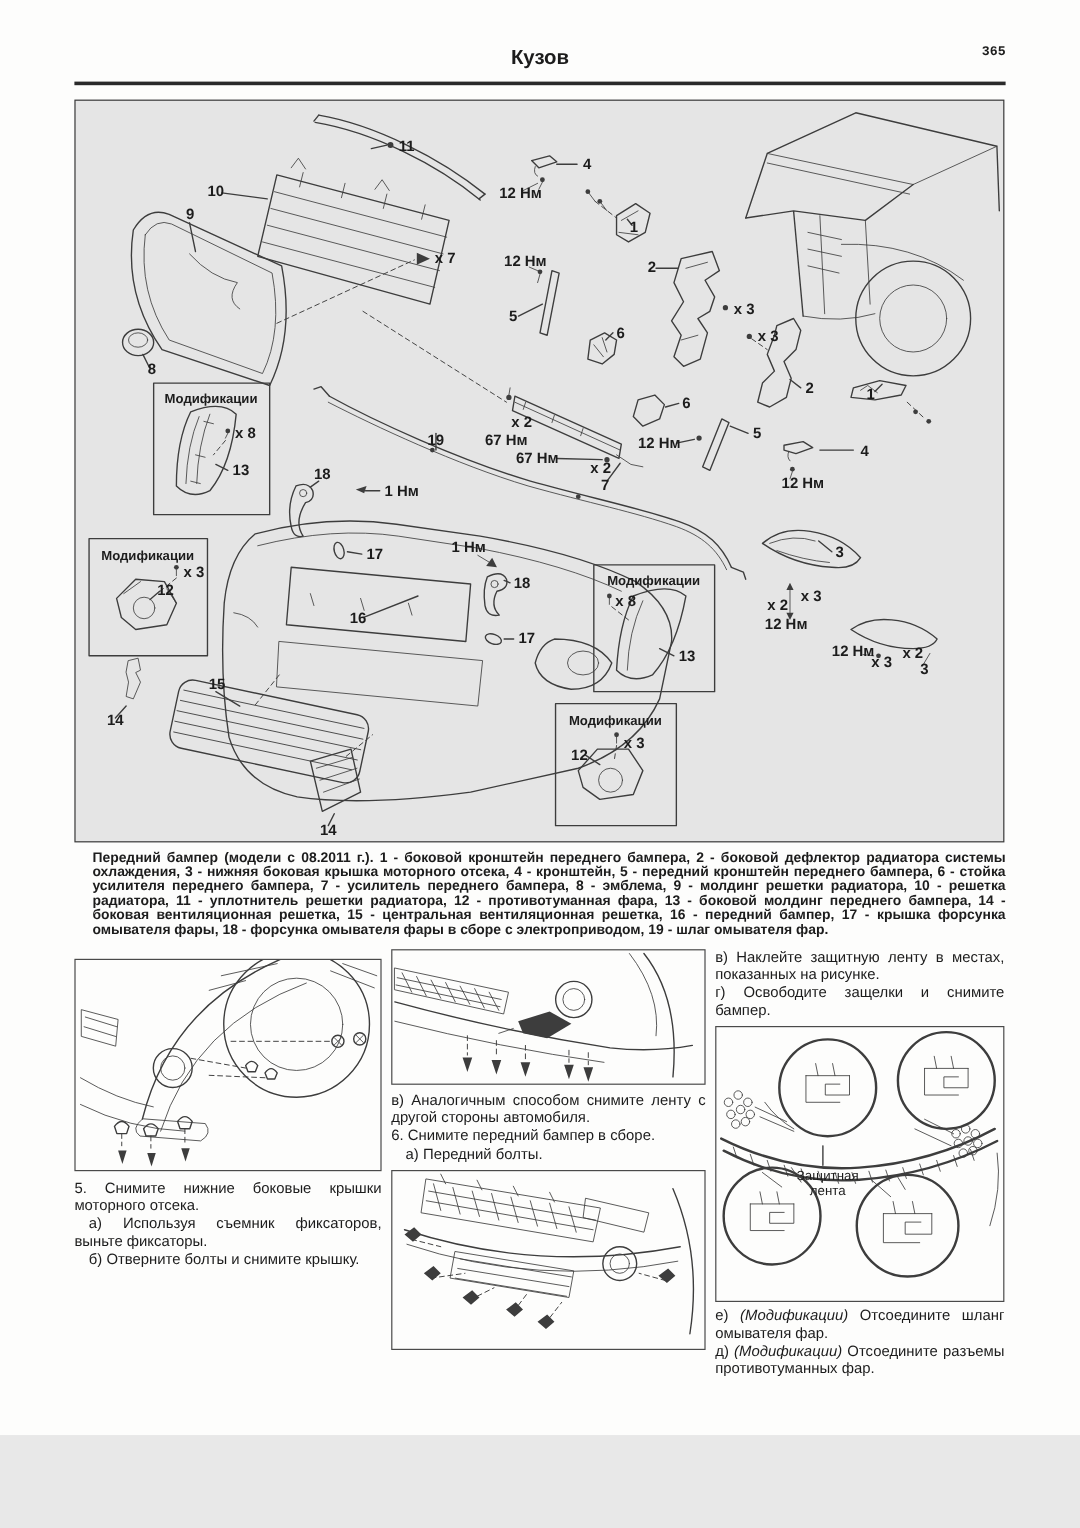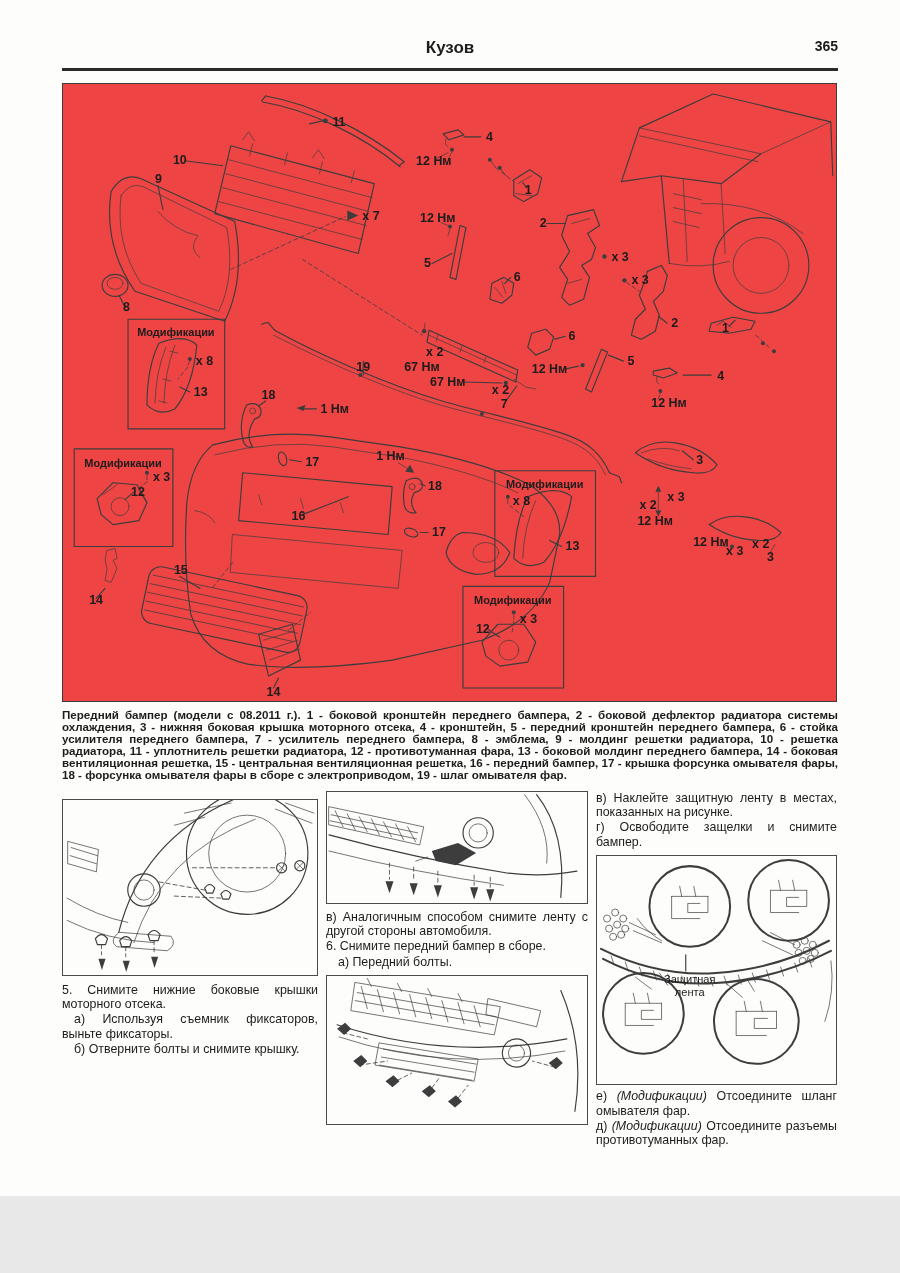--- a/index.html
+++ b/index.html
@@ -1,32 +1,32 @@
 <!DOCTYPE html>
 <html><head>
 <meta charset="utf-8">
 <style>
   html,body{margin:0;padding:0;background:#e8e8e8;}
   .page{position:relative;width:900px;height:1196px;background:#fdfdfc;margin:0 auto;
         box-sizing:border-box;padding:38px 62px 0 62px;
         font-family:"Liberation Sans",sans-serif;color:#1c1c1c;}
   .hdr{position:relative;height:24px;}
   .htitle{position:absolute;left:0;right:0;text-align:center;font-size:17px;font-weight:bold;}
-  .hpage{position:absolute;right:0;top:0;font-size:14px;font-weight:bold;}
+  .hpage{position:absolute;right:0;top:0;font-size:11px;font-weight:bold;font-family:Liberation Mono, monospace;}
   .hrule{height:3px;background:#2a2a2a;margin-top:6px;}
-  .main-fig{margin-top:12px;width:775px;height:619px;border:1.6px solid #3c3c3c;box-sizing:border-box;background:#ef4444;}
+  .main-fig{margin-top:12px;width:775px;height:619px;border:1.6px solid #3c3c3c;box-sizing:border-box;background:#e5e5e5;}
   .main-fig svg{display:block;width:100%;height:100%;}
   svg{overflow:hidden;}
   svg text{font-family:"Liberation Sans",sans-serif;}
   .art path,.art line,.art circle,.art ellipse,.art rect,.art polyline{fill:none;stroke:#3d3d3d;stroke-width:1.15;stroke-linecap:round;stroke-linejoin:round;}
   .art .thin{stroke-width:0.7;}
   .art .big{stroke-width:2;}
   .art .dash{stroke-dasharray:4 3;stroke-width:0.8;}
   .art .fill{fill:#3d3d3d;stroke:none;}
-  .caption{margin:7px 0 0 0;font-size:11.6px;line-height:12.1px;font-weight:bold;text-align:justify;}
+  .caption{margin:7px 0 0 15px;font-size:11.6px;line-height:12.1px;font-weight:bold;text-align:justify;}
   .cols{margin-top:9px;display:grid;grid-template-columns:256px 262px 241px;column-gap:8px;}
   .cols p{margin:0;font-size:12.4px;line-height:14.4px;text-align:justify;}
   .cols p.ind{text-indent:12px;}
   .cols p+p{margin-top:1px;}
   .fig{border:1.6px solid #4a4a4a;box-sizing:border-box;background:#fdfdfc;}
   .fig svg{display:block;width:100%;height:100%;}
   .fig-wheel{width:256px;height:177px;margin:8px 0 7px 0;}
   .fig-corner{width:262px;height:113px;margin:0 0 6px 0;}
   .fig-front{width:262px;height:150px;margin:6px 0 0 0;}
   .fig-tape{width:241px;height:230px;margin:6px 0 4px 0;}

